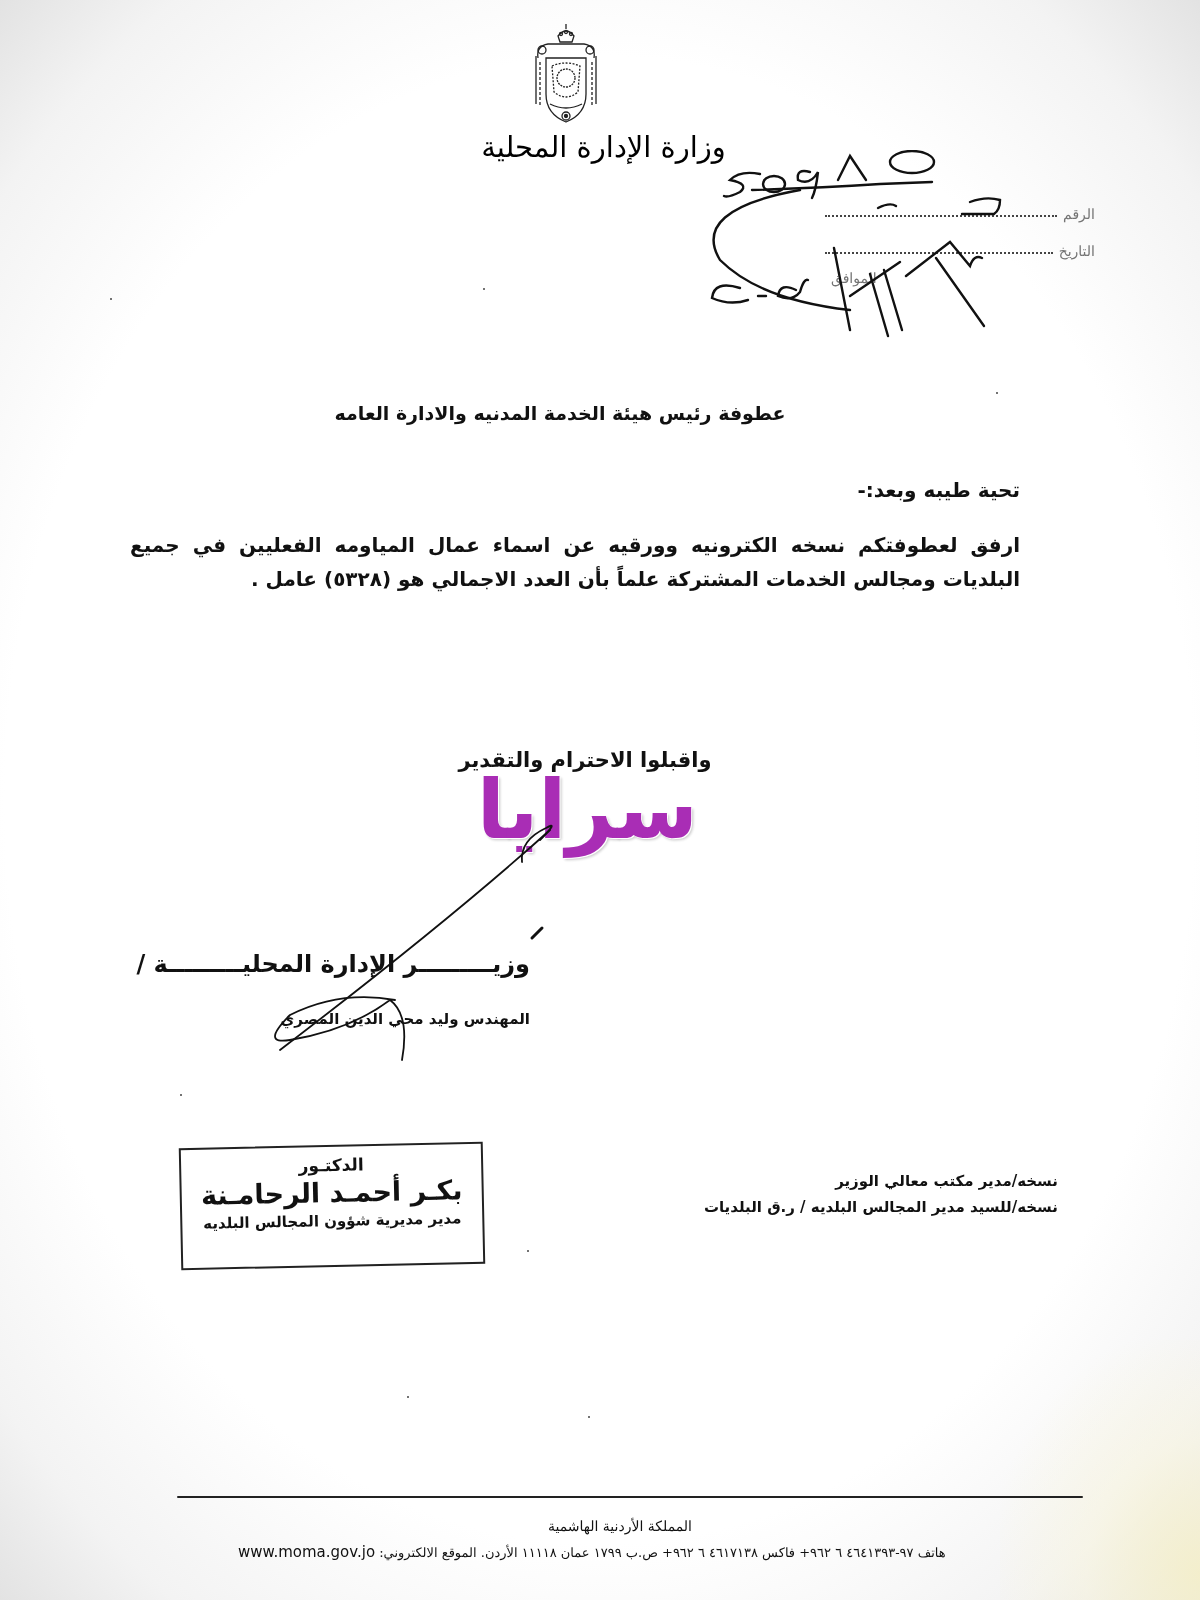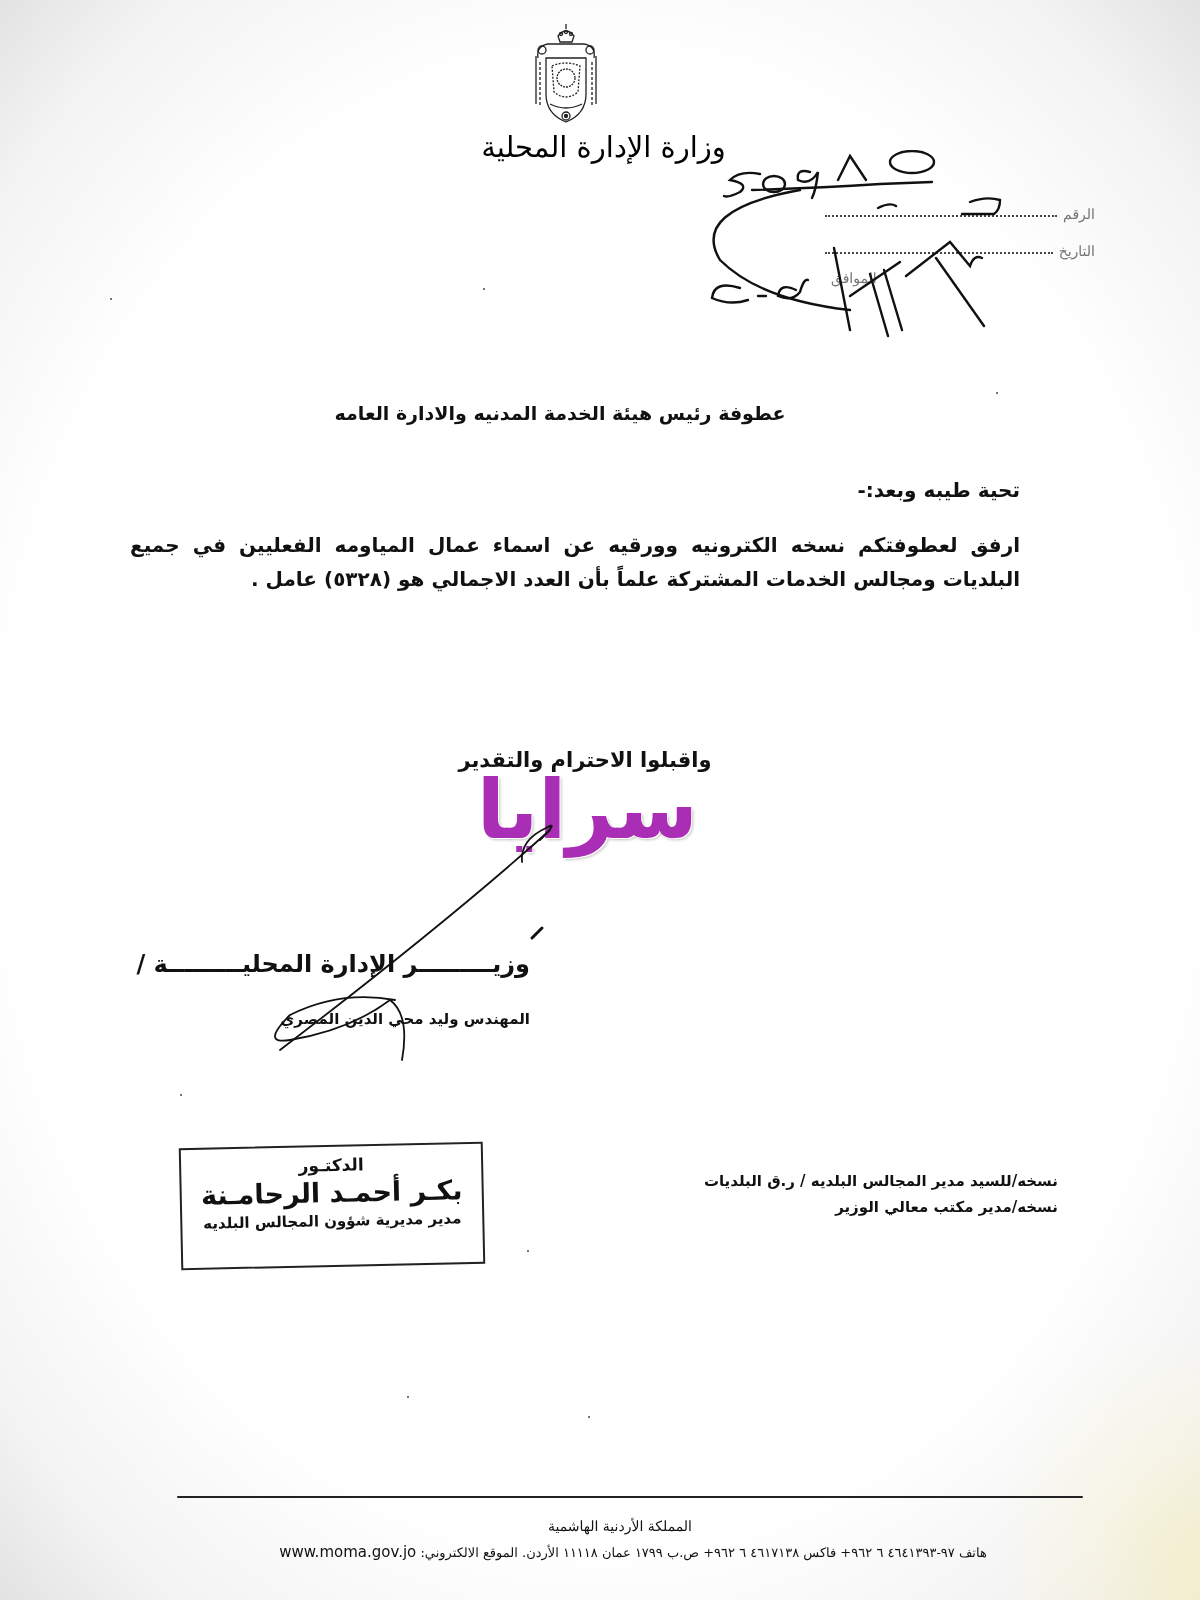--- a/index.html
+++ b/index.html
@@ -65,21 +65,21 @@
   .stamp-title { font-size: 17px; font-weight: bold; margin-top: 8px; }
   .stamp-name  { font-size: 27px; font-weight: bold; margin-top: 2px; letter-spacing: 1px; }
   .stamp-role  { font-size: 15px; font-weight: bold; margin-top: 4px; }
 
   
   .cc-block { right: 142px; top: 1168px; width: 380px; font-size: 15px; font-weight: bold; line-height: 26px; text-align: right; }
 
   
   .footer-rule { left: 177px; top: 1496px; width: 906px; height: 2px; background: #222; border-radius: 1px; }
   .footer-country { left: 500px; top: 1518px; width: 240px; text-align: center; font-family: "DejaVu Serif", serif; font-size: 14px; }
-  .footer-contact { left: 238px; top: 1543px; width: 790px; font-family: "DejaVu Serif", serif; font-size: 13px; white-space: nowrap; text-align: center; }
+  .footer-contact { left: 238px; top: 1543px; width: 790px; font-family: "DejaVu Serif", serif; font-size: 13px; white-space: nowrap; text-align: left; }
   .footer-contact .url { font-family: "DejaVu Sans", sans-serif; font-size: 15px; }
 
   .speck { width: 2px; height: 2px; background: #444; border-radius: 1px; }
 </style>
 </head>
 <body>
 
 <div class="corner-tint"></div>
 
 <svg class="abs crest" viewBox="0 0 76 108" fill="none" stroke="#222" stroke-width="1.3">
@@ -157,22 +157,22 @@
 <div class="abs minister-title rtl">وزيـــــــــر الإدارة المحليـــــــــة /</div>
 <div class="abs minister-name rtl">المهندس وليد محي الدين المصري</div>
 
 <div class="abs stamp rtl">
   <div class="stamp-title">الدكتـور</div>
   <div class="stamp-name">بكـر أحمـد الرحامـنة</div>
   <div class="stamp-role">مدير مديرية شؤون المجالس البلديه</div>
 </div>
 
 <div class="abs cc-block rtl">
+  <div>نسخه/مدير مكتب معالي الوزير</div>
   <div>نسخه/للسيد مدير المجالس البلديه / ر.ق البلديات</div>
-  <div>نسخه/مدير مكتب معالي الوزير</div>
 </div>
 
 <div class="abs speck" style="left:110px;top:298px;"></div>
 <div class="abs speck" style="left:483px;top:288px;"></div>
 <div class="abs speck" style="left:996px;top:392px;"></div>
 <div class="abs speck" style="left:180px;top:1094px;"></div>
 <div class="abs speck" style="left:527px;top:1250px;"></div>
 <div class="abs speck" style="left:407px;top:1396px;"></div>
 <div class="abs speck" style="left:588px;top:1416px;"></div>
 

